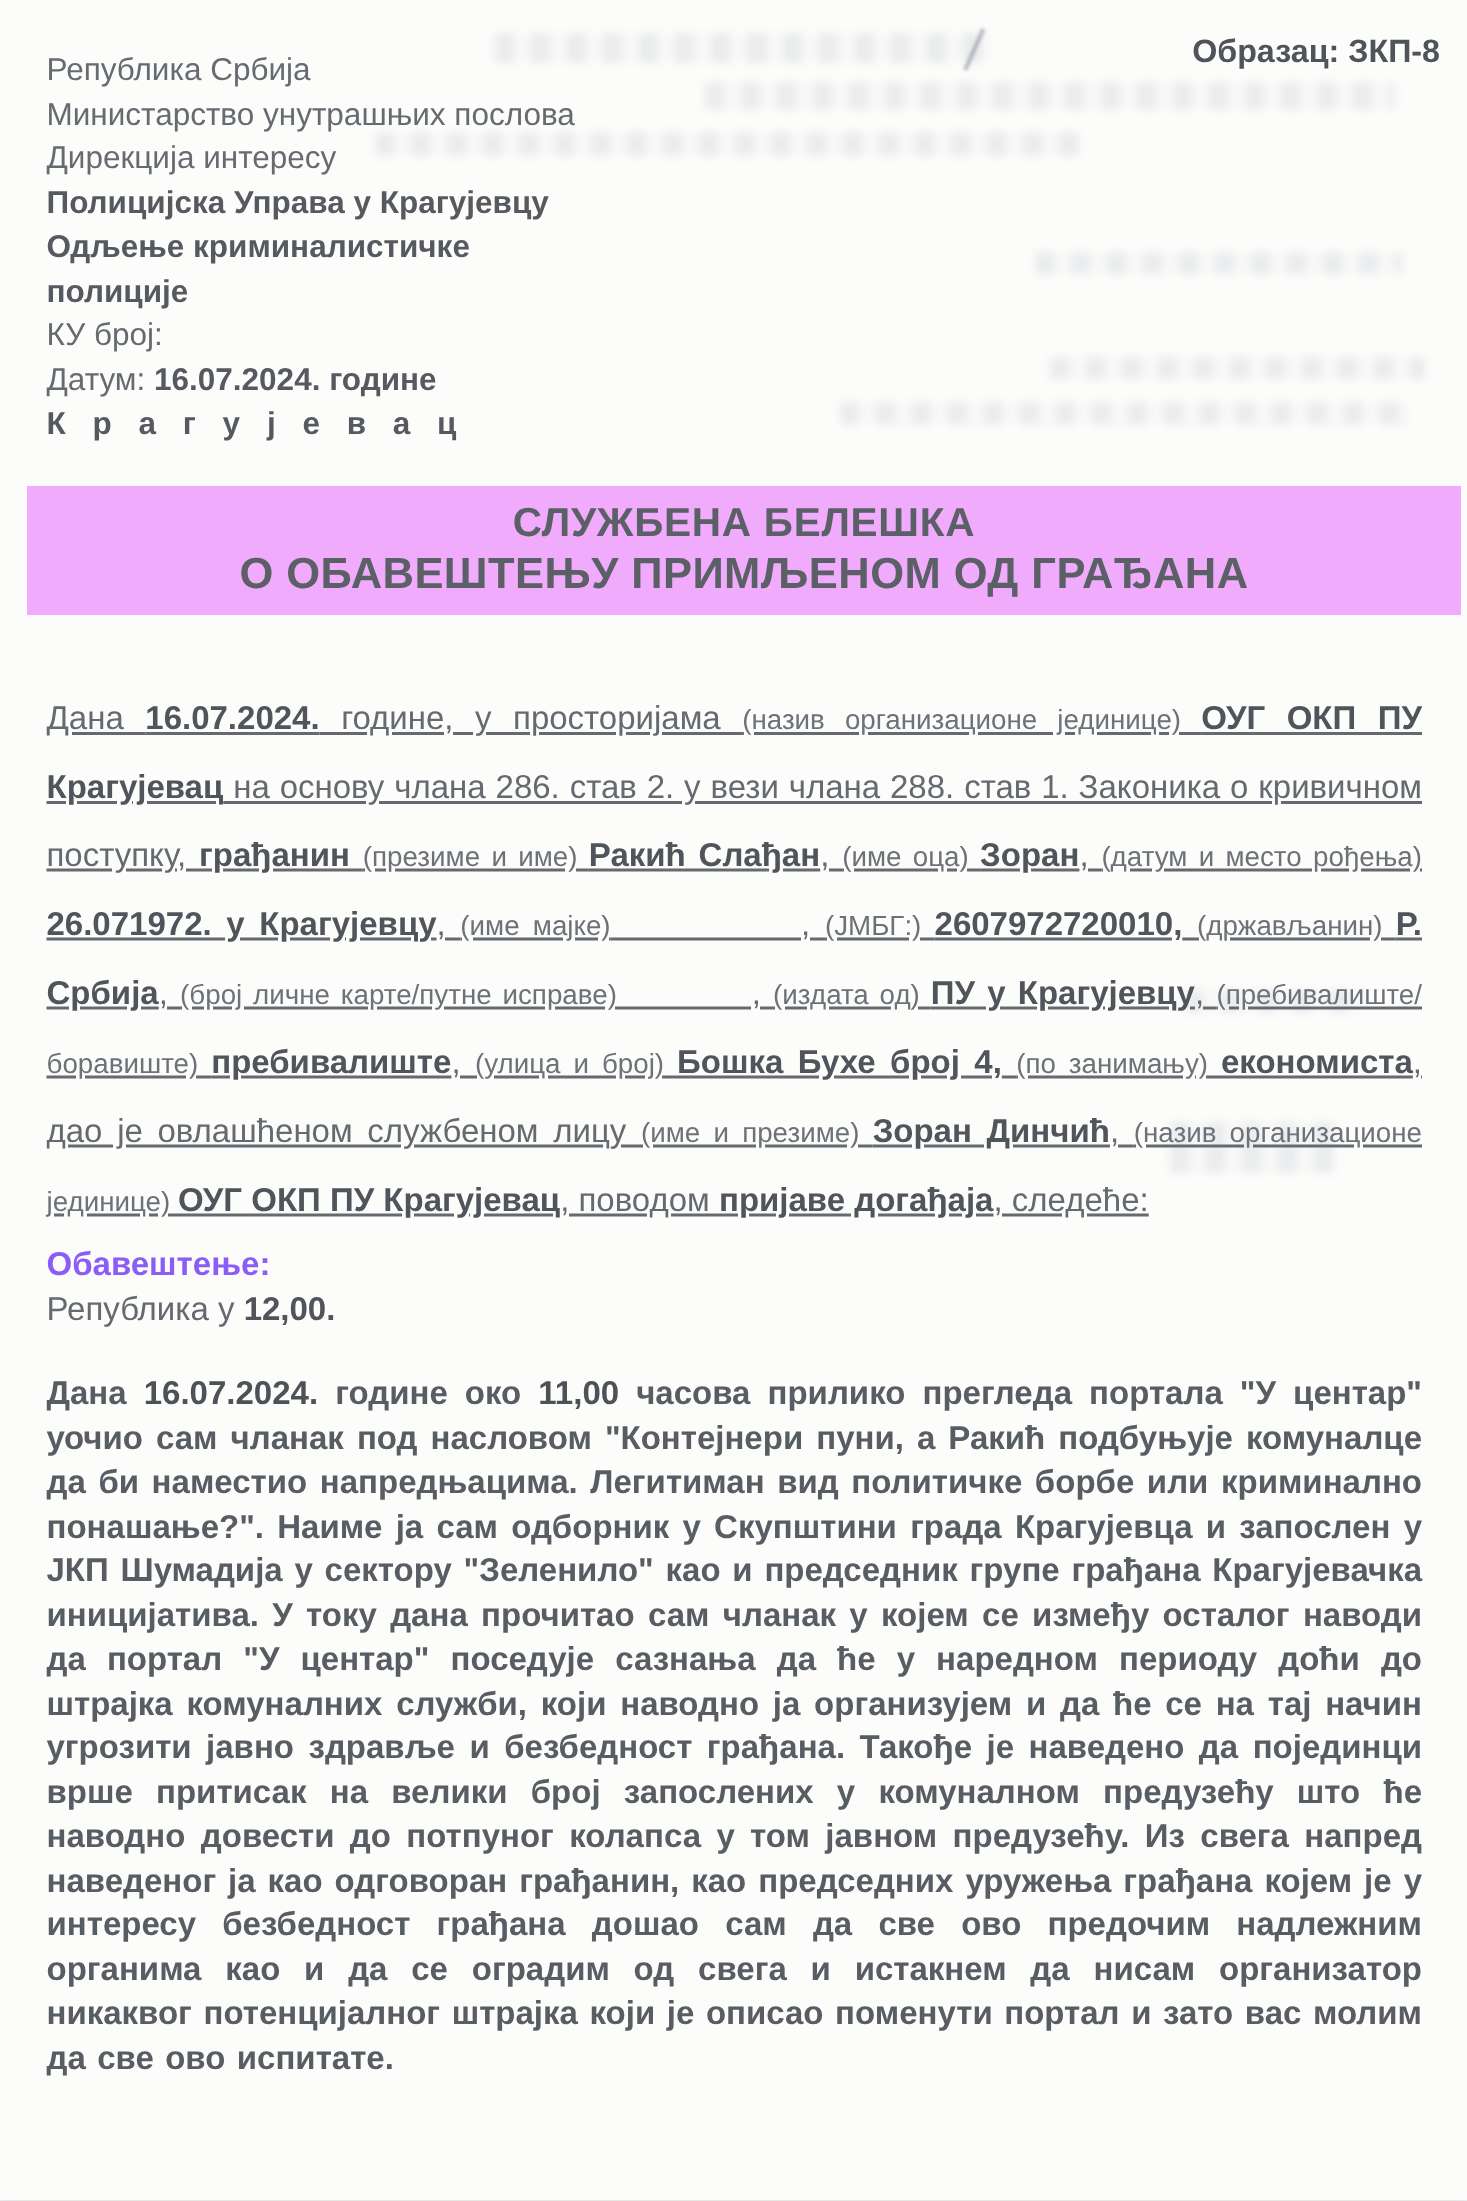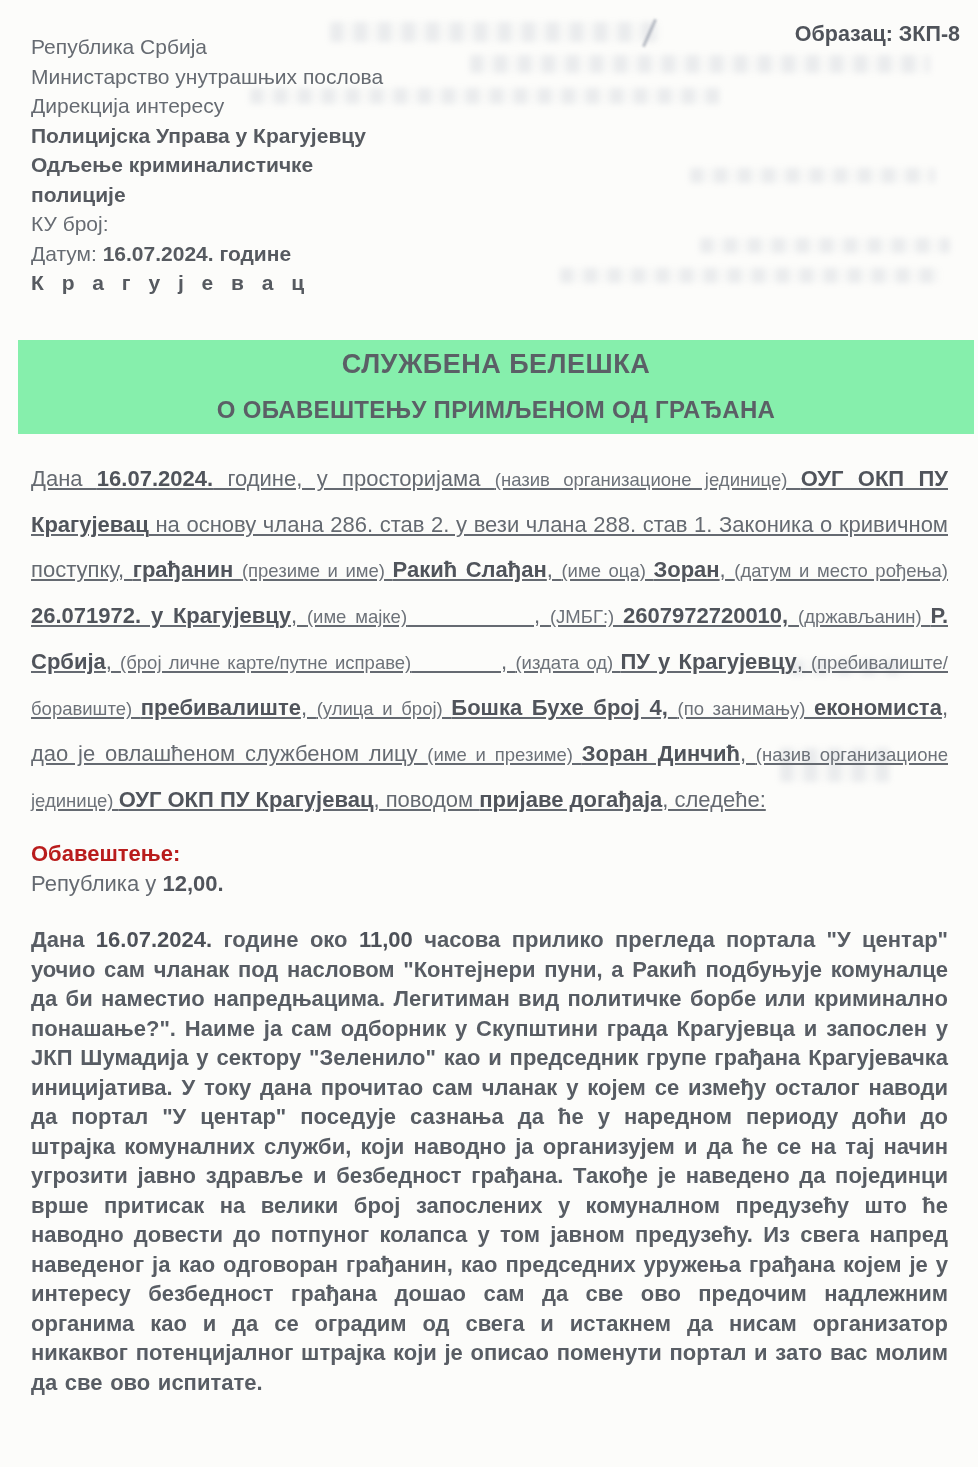--- a/index.html
+++ b/index.html
@@ -20,43 +20,43 @@
     color:#666b72;
   }
   .hline .b{font-weight:bold;color:#565a60;}
   .hline.spaced{letter-spacing:6px;}
   .form-label{
     position:absolute;top:22px;right:18px;
     font-size:21.5px;font-weight:bold;color:#4f535a;
   }
   
   .titleband{
-    position:absolute;left:18px;right:4px;top:340px;
-    background:#86efac;
+    position:absolute;left:18px;right:4px;top:324px;
+    background:#f0abfc;
     text-align:center;
     padding:9px 0 10px 0;
   }
   .title-1{font-size:27px;font-weight:bold;color:#5b5f66;letter-spacing:.5px;}
-  .title-2{font-size:24px;font-weight:bold;color:#5b5f66;margin-top:16px;letter-spacing:.3px;}
+  .title-2{font-size:29px;font-weight:bold;color:#5b5f66;margin-top:3px;letter-spacing:.3px;}
   
   .docbody{
     position:absolute;left:31px;right:30px;top:456px;
   }
   p{margin:0;}
   .intro{
     font-size:22px;line-height:45px;
     text-align:justify;
     color:#656a71;
     text-decoration:underline;
   }
   .intro .b,.started .b{font-weight:bold;color:#50545b;}
   .intro .sm{font-size:18.5px;color:#6d7279;}
   .noteh{
-    margin-top:16px;
-    font-size:22px;font-weight:bold;color:#b91c1c;line-height:30px;
+    margin-top:5px;
+    font-size:22px;font-weight:bold;color:#8b5cf6;line-height:30px;
   }
   .started{font-size:22px;line-height:30px;color:#656a71;}
   .statement{
     margin-top:26px;
     font-size:22px;line-height:29.5px;
     font-weight:600;
     text-align:justify;
     color:#585d64;
     word-spacing:1.5px;
   }

